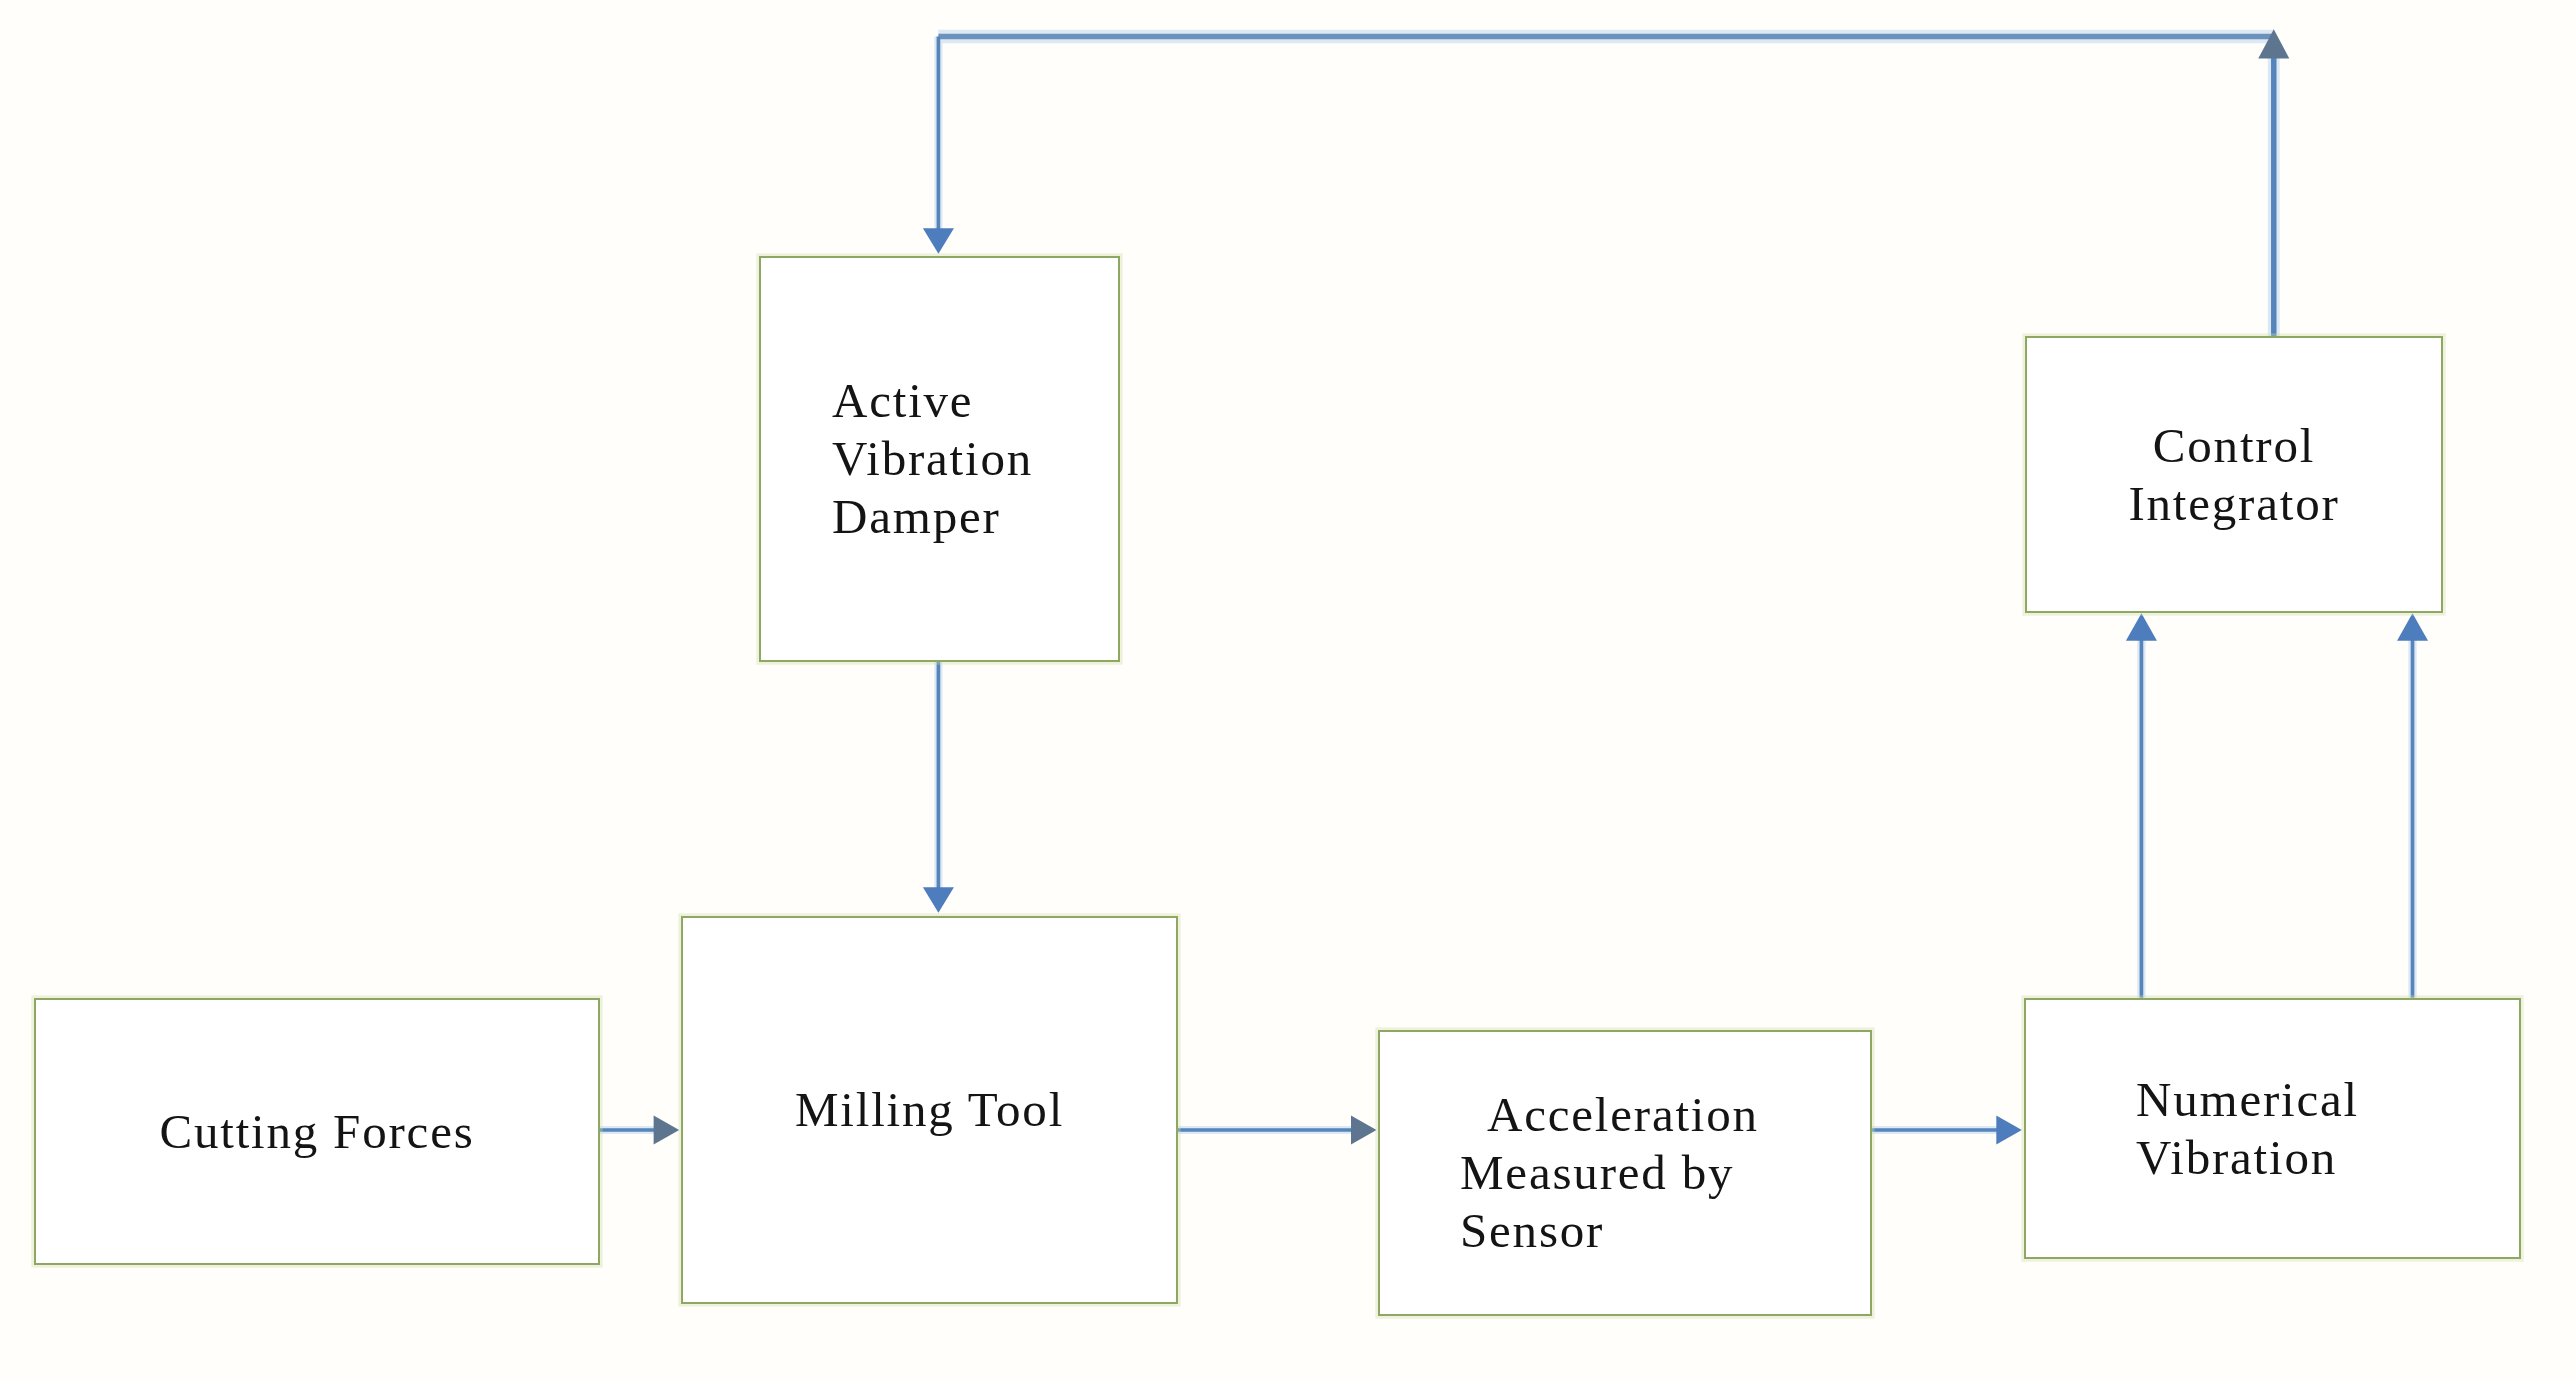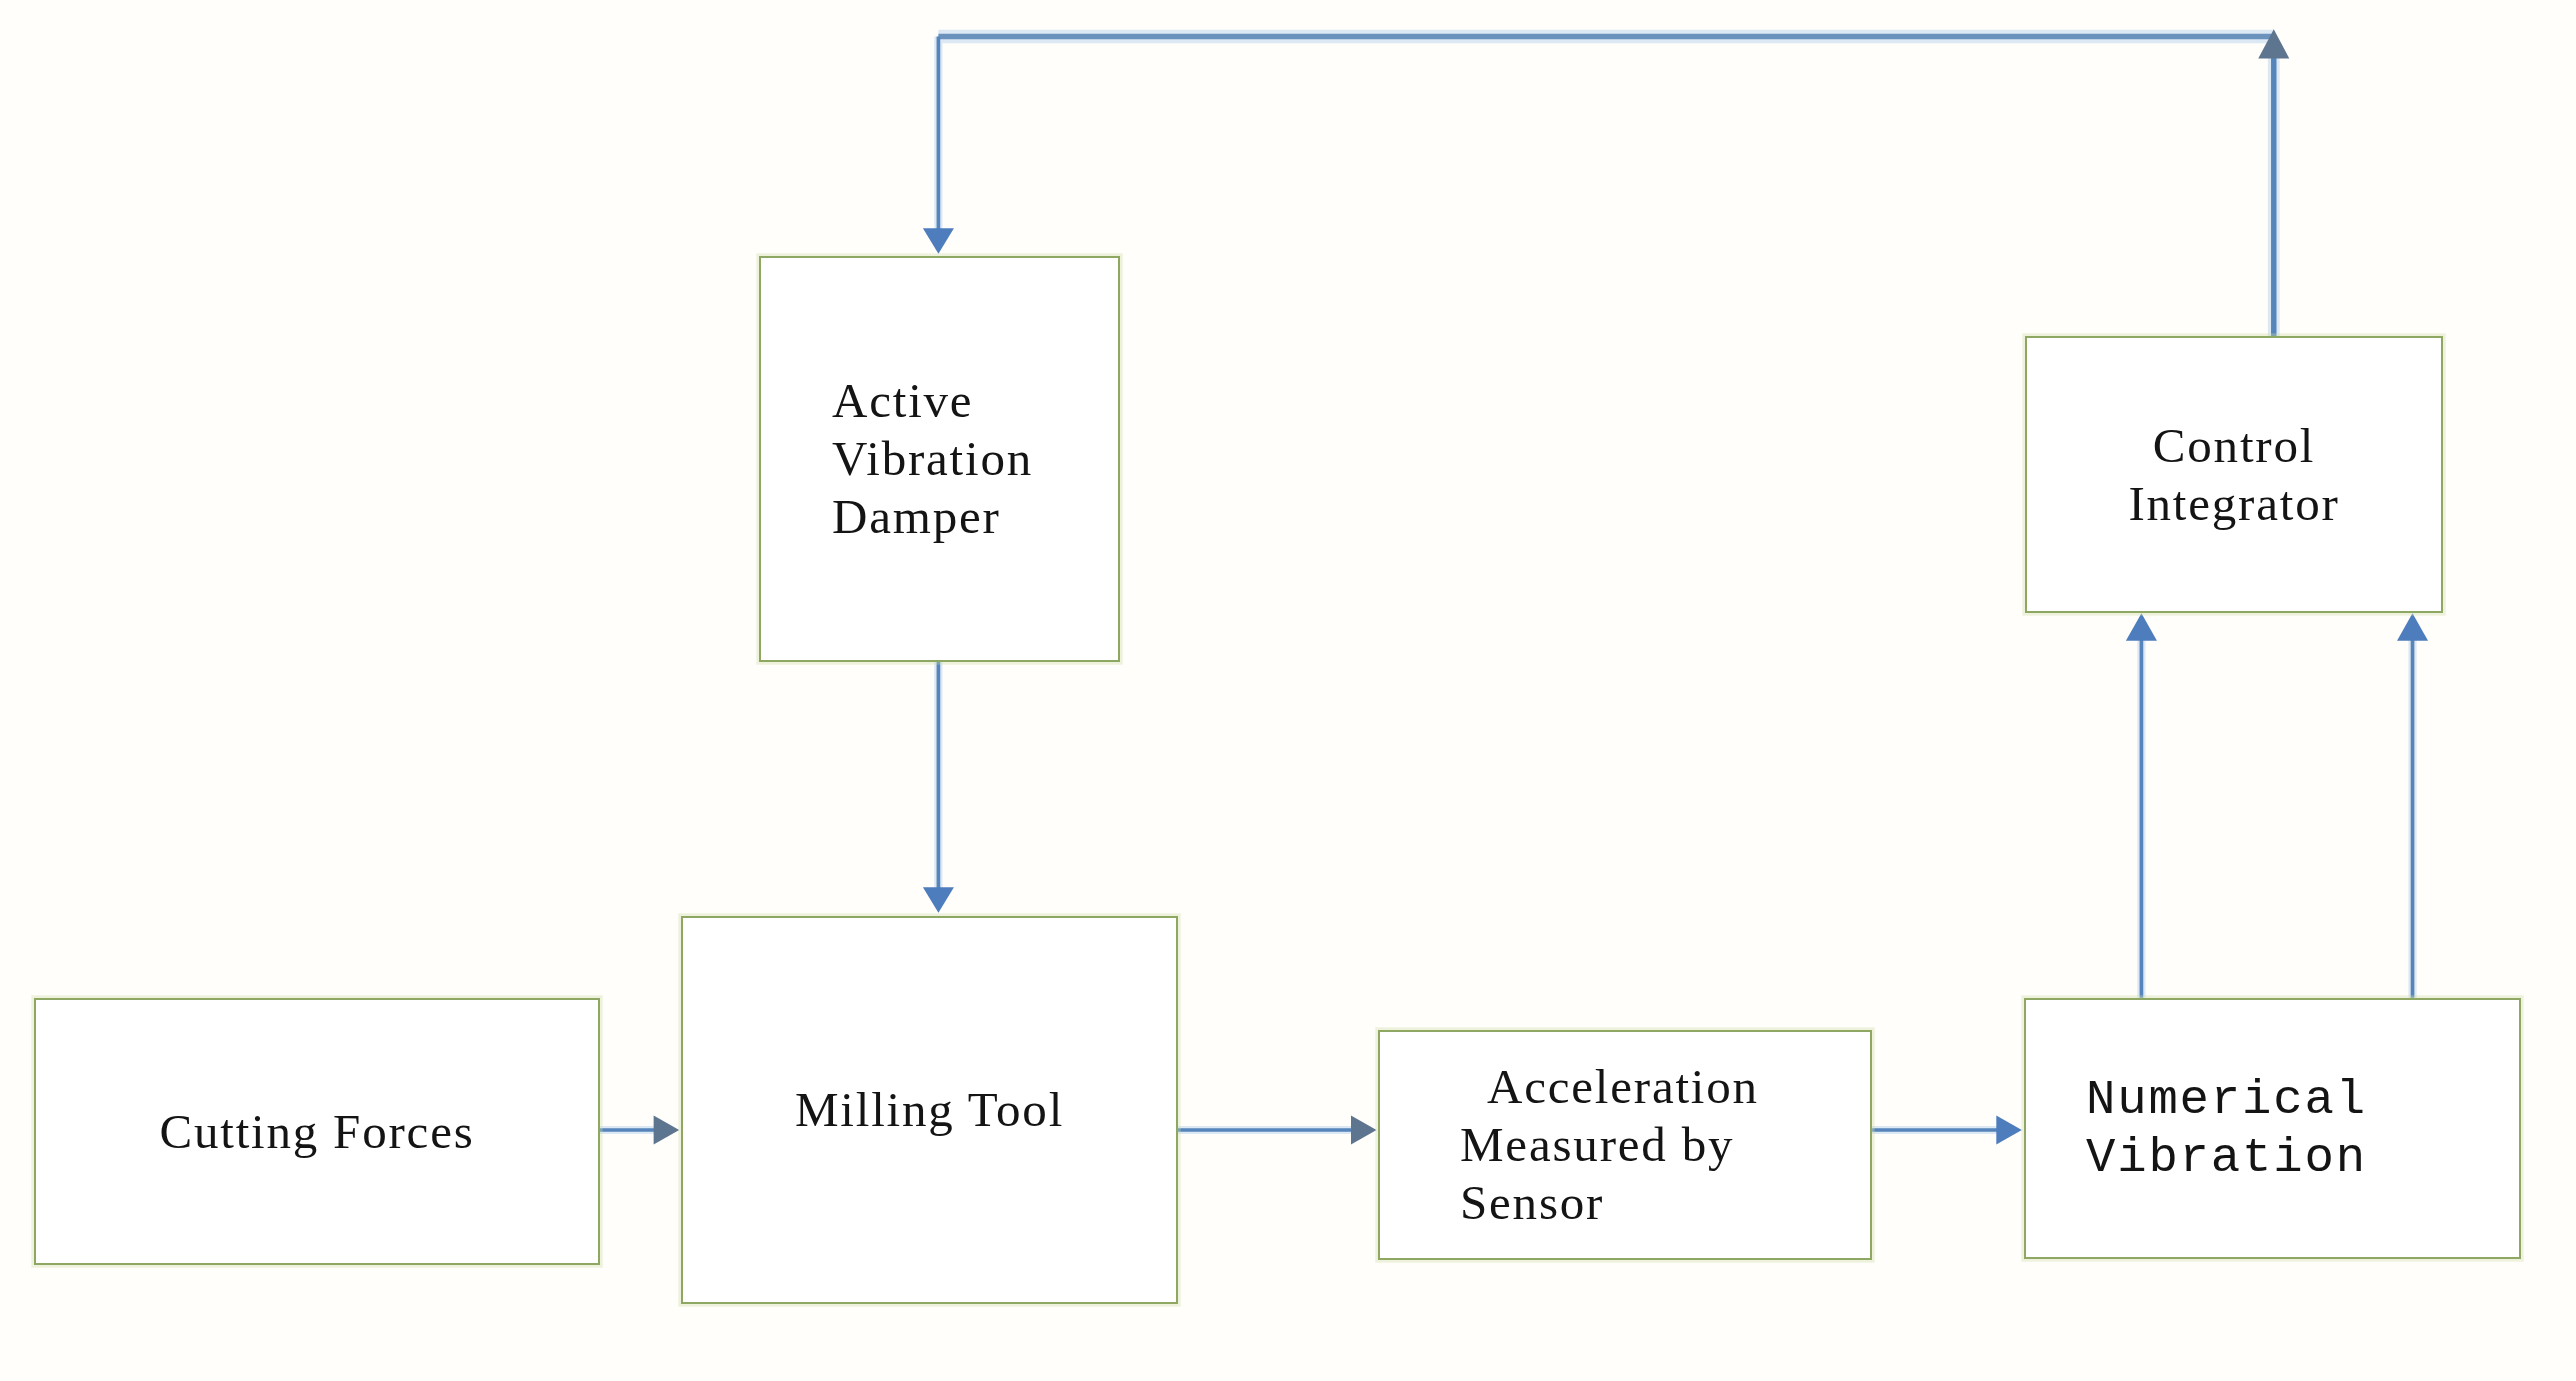--- a/index.html
+++ b/index.html
@@ -37,25 +37,25 @@
     line-height:58px;
     letter-spacing:1.8px;
     white-space:nowrap;
   }
   .center .box-text{width:100%;text-align:center;}
   
   #box-cutting-forces   {left:34px;  top:998px; width:566px; height:267px;}
   #box-milling-tool     {left:681px; top:916px; width:497px; height:388px;}
   #box-avd              {left:759px; top:256px;  width:361px; height:406px;}
   #box-avd .box-text{padding-left:71px;}
-  #box-acceleration     {left:1378px;top:1030px; width:494px; height:230px;}
+  #box-acceleration     {left:1378px;top:1030px; width:494px; height:286px;}
   #box-acceleration .box-text{padding-left:80px;}
   #box-acceleration .line-0{text-indent:27px;}
   #box-numerical        {left:2024px;top:998px; width:497px; height:261px;}
-  #box-numerical .box-text{padding-left:60px;font-family:Liberation Mono, monospace;}
+  #box-numerical .box-text{padding-left:110px;}
   #box-control          {left:2025px;top:336px;  width:418px; height:277px;justify-content:center;}
 </style>
 </head>
 <body>
 
 <div class="canvas">
 
   <svg class="wires" viewBox="0 0 2822 1513">
 
     <g stroke="var(--halo)" fill="none">

